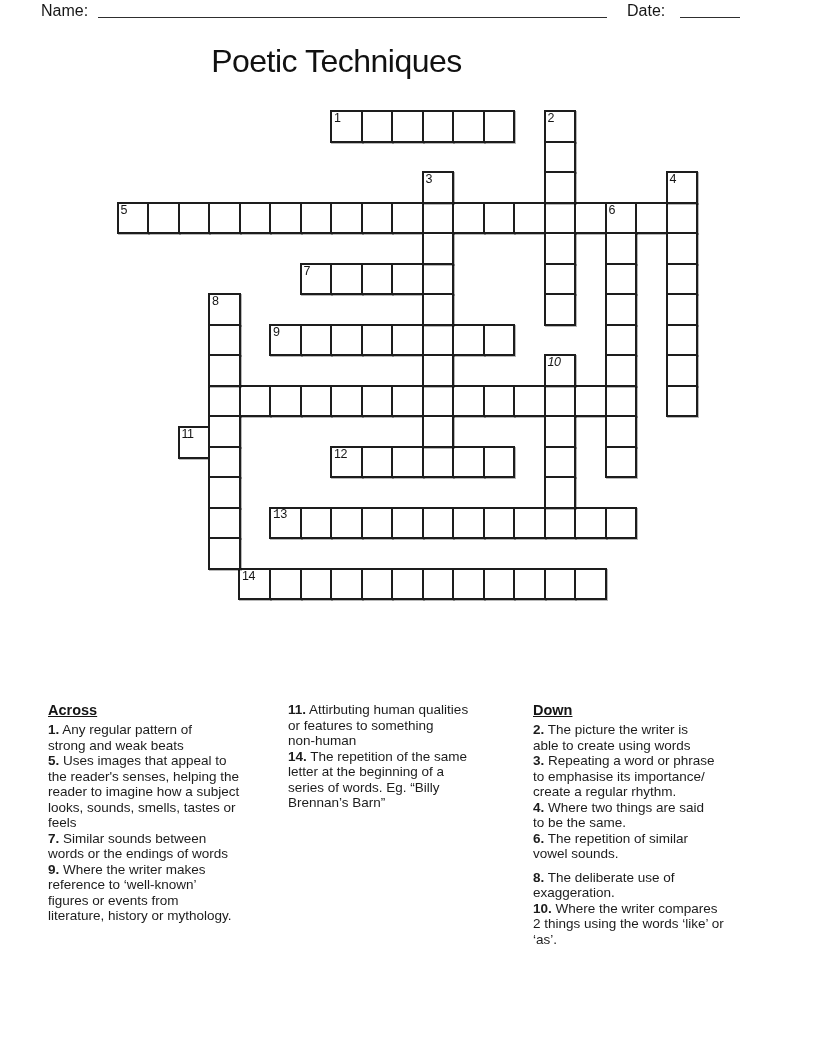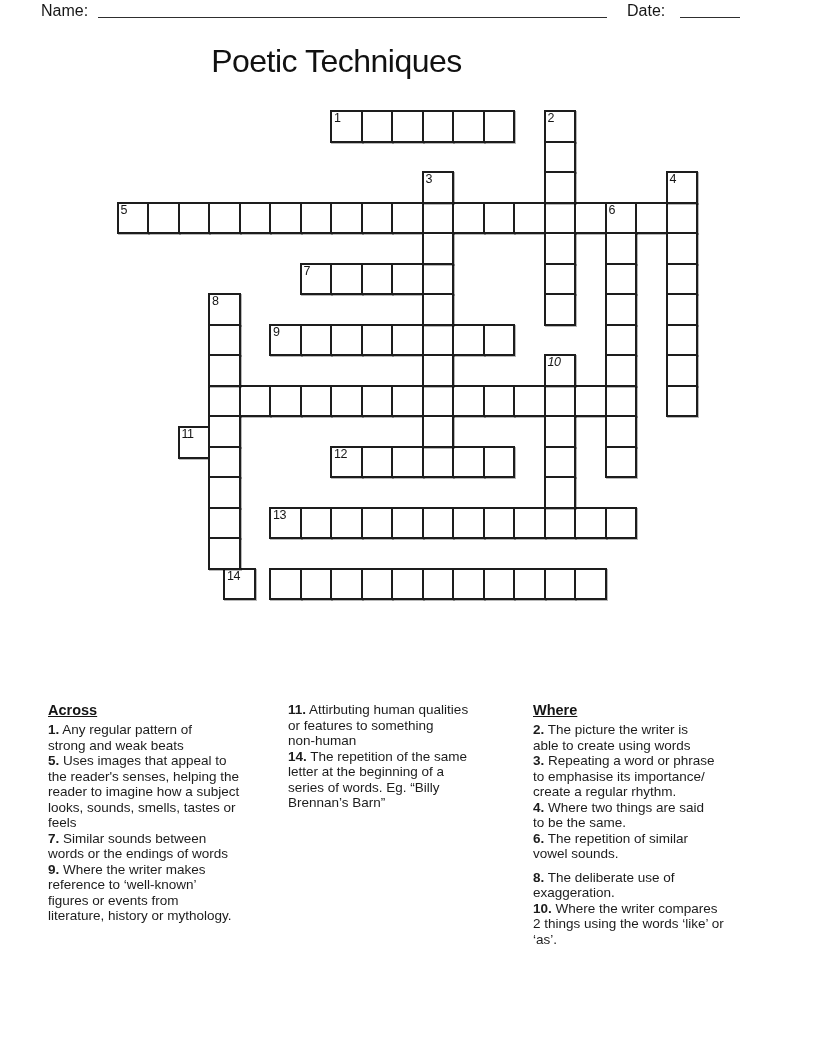--- a/index.html
+++ b/index.html
@@ -128,35 +128,35 @@
       <div class="cell" style="left: 574px; top: 384.5px;"></div>
       <div class="cell" style="left: 604.5px; top: 384.5px;"></div>
       <div class="cell" style="left: 330px; top: 445.5px;">
         <span class="cellnum">12</span>
       </div>
       <div class="cell" style="left: 360.5px; top: 445.5px;"></div>
       <div class="cell" style="left: 391px; top: 445.5px;"></div>
       <div class="cell" style="left: 421.5px; top: 445.5px;"></div>
       <div class="cell" style="left: 452px; top: 445.5px;"></div>
       <div class="cell" style="left: 482.5px; top: 445.5px;"></div>
-      <div class="cell" style="left: 269px; top: 506.5px;">
+      <div class="cell" style="left: 269px; top: 506.5px; font-family: Liberation Mono, monospace;">
         <span class="cellnum">13</span>
       </div>
       <div class="cell" style="left: 299.5px; top: 506.5px;"></div>
       <div class="cell" style="left: 330px; top: 506.5px;"></div>
       <div class="cell" style="left: 360.5px; top: 506.5px;"></div>
       <div class="cell" style="left: 391px; top: 506.5px;"></div>
       <div class="cell" style="left: 421.5px; top: 506.5px;"></div>
       <div class="cell" style="left: 452px; top: 506.5px;"></div>
       <div class="cell" style="left: 482.5px; top: 506.5px;"></div>
       <div class="cell" style="left: 513px; top: 506.5px;"></div>
       <div class="cell" style="left: 543.5px; top: 506.5px;"></div>
       <div class="cell" style="left: 574px; top: 506.5px;"></div>
       <div class="cell" style="left: 604.5px; top: 506.5px;"></div>
-      <div class="cell" style="left: 223px; top: 567.5px;">
+      <div class="cell" style="left: 238px; top: 567.5px;">
         <span class="cellnum">14</span>
       </div>
       <div class="cell" style="left: 269px; top: 567.5px;"></div>
       <div class="cell" style="left: 299.5px; top: 567.5px;"></div>
       <div class="cell" style="left: 330px; top: 567.5px;"></div>
       <div class="cell" style="left: 360.5px; top: 567.5px;"></div>
       <div class="cell" style="left: 391px; top: 567.5px;"></div>
       <div class="cell" style="left: 421.5px; top: 567.5px;"></div>
       <div class="cell" style="left: 452px; top: 567.5px;"></div>
       <div class="cell" style="left: 482.5px; top: 567.5px;"></div>
@@ -237,21 +237,21 @@
 or features to something
 non-human</span></div>
         <div class="clue"><b class="cnum">14.</b><span class="ctext"> The repetition of the same
 letter at the beginning of a
 series of words. Eg. “Billy
 Brennan’s Barn”</span></div>
       </div>
   </div>
 
   <div class="clue-col col-3">
-    <div class="clue-heading">Where</div>
+    <div class="clue-heading">Down</div>
     <div id="down1">
         <div class="clue"><b class="cnum">2.</b><span class="ctext"> The picture the writer is
 able to create using words</span></div>
         <div class="clue"><b class="cnum">3.</b><span class="ctext"> Repeating a word or phrase
 to emphasise its importance/
 create a regular rhythm.</span></div>
         <div class="clue"><b class="cnum">4.</b><span class="ctext"> Where two things are said
 to be the same.</span></div>
         <div class="clue"><b class="cnum">6.</b><span class="ctext"> The repetition of similar
 vowel sounds.</span></div>

